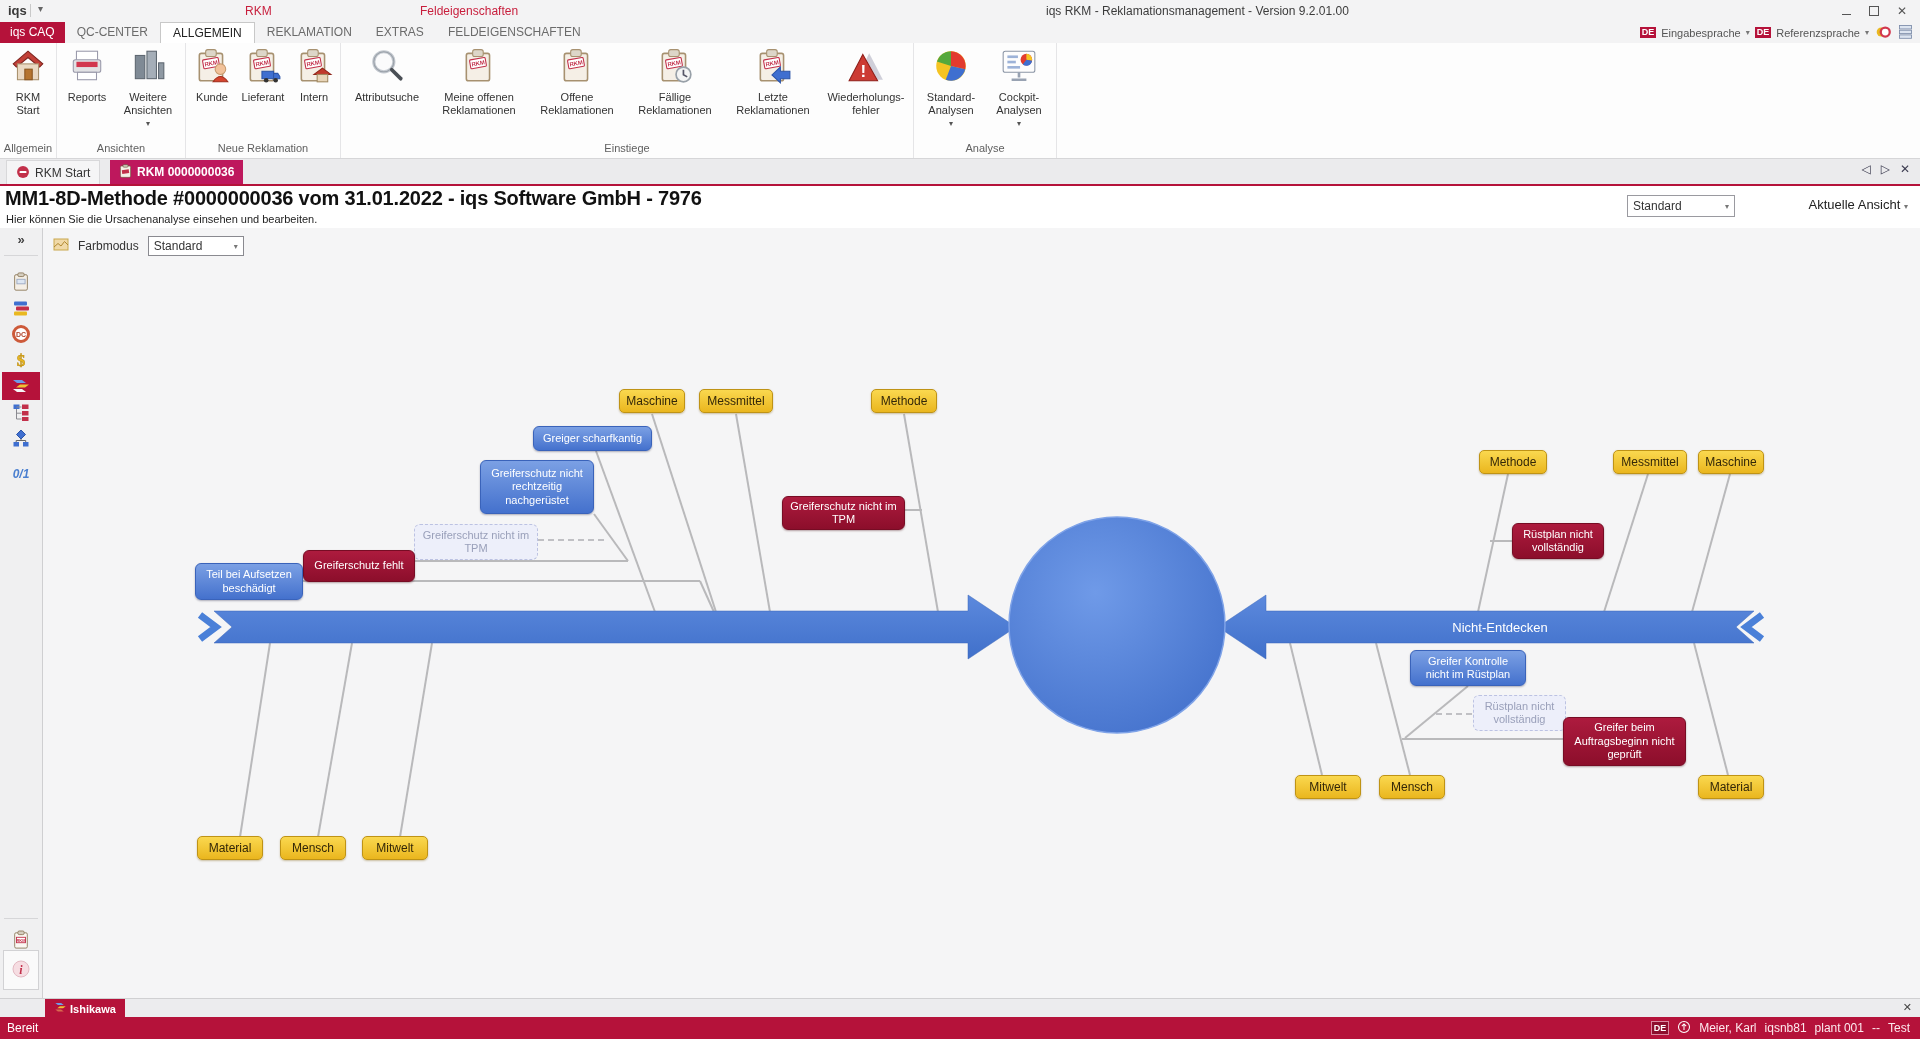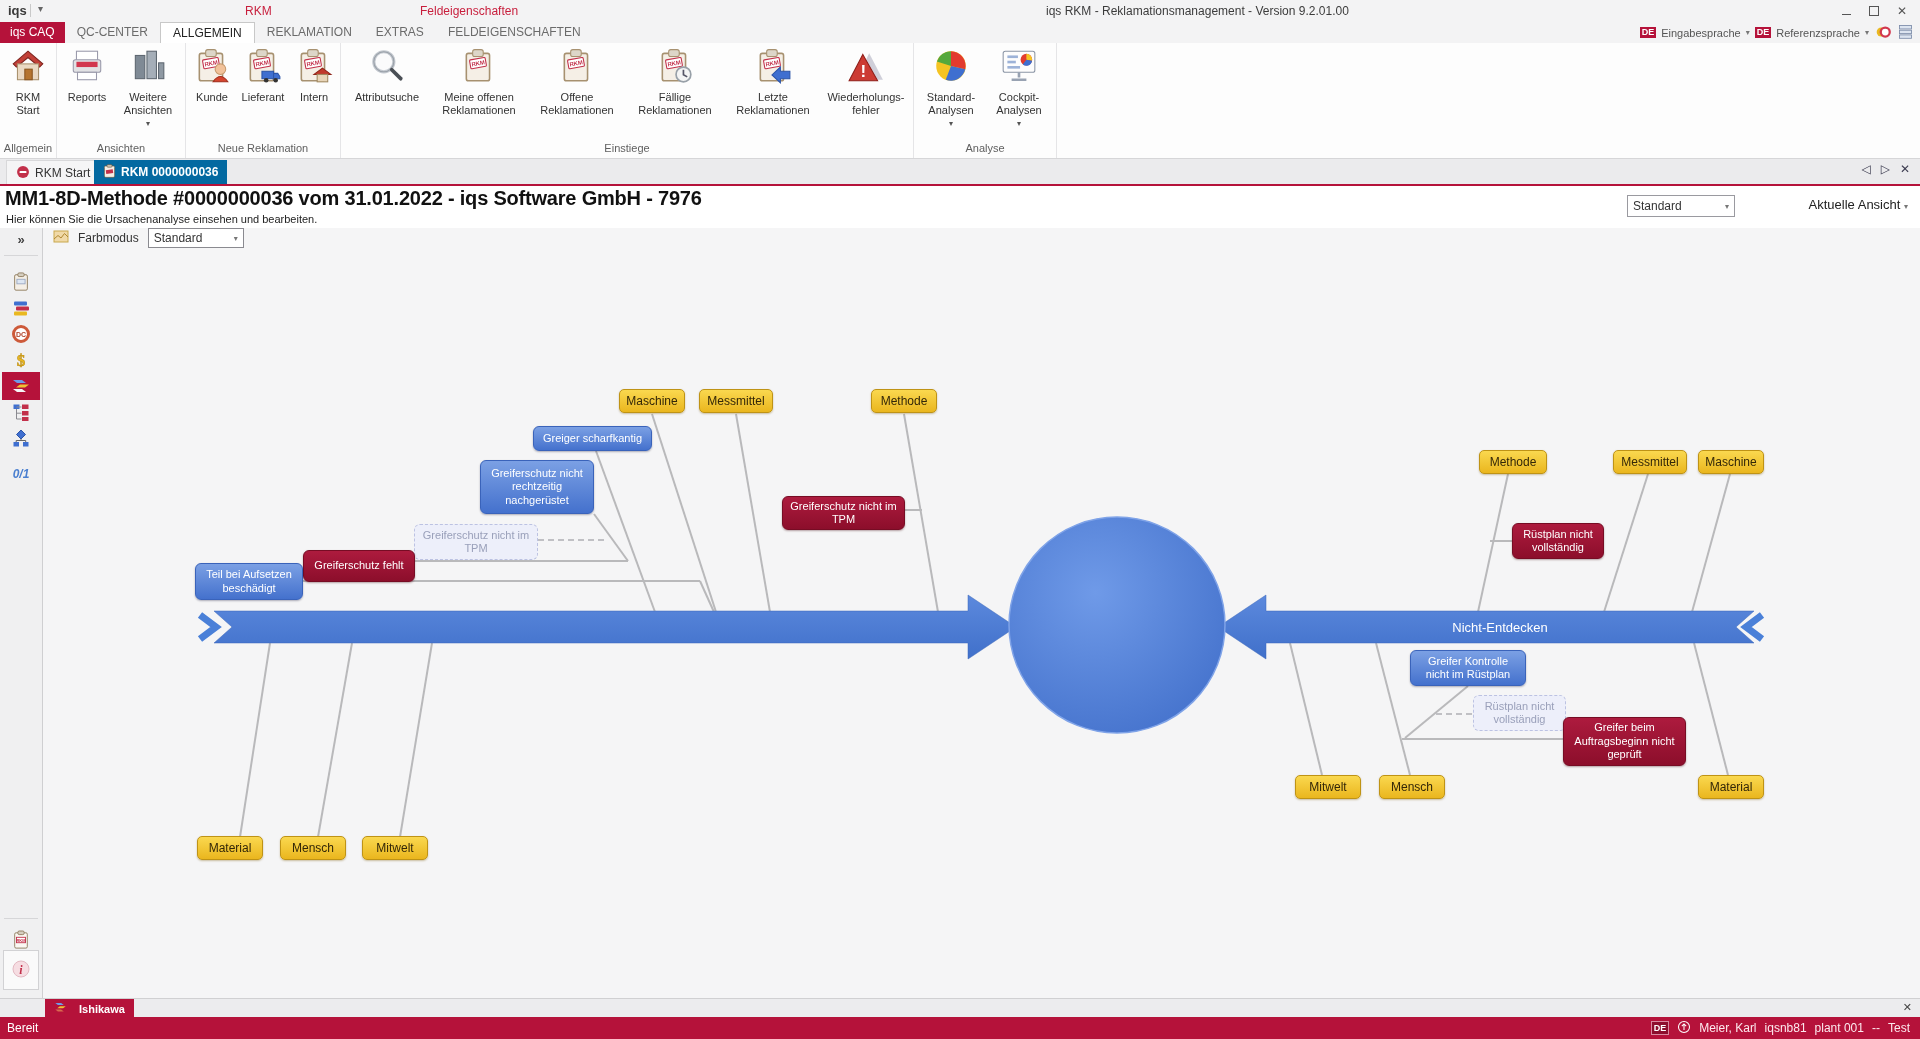--- a/index.html
+++ b/index.html
@@ -39,42 +39,42 @@
         font-size:11px;color:#333;padding:3px 2px 0;line-height:1.2}
   .rbtn svg{flex:none}
   .rlabel{margin-top:3px}
   .rdd{font-size:8px;color:#555;margin-top:1px}
   .rgroup-label{height:15px;text-align:center;font-size:11px;color:#5f5f5f;padding-bottom:1px}
 
   
   .doctabs{position:absolute;left:0;top:158px;width:1920px;height:28px;background:#ebebed;border-top:1px solid #d6d6d8}
   .dtab{position:absolute;top:1px;height:24px;display:flex;align-items:center;gap:5px;font-size:12px;padding:0 9px}
   .dtab.inactive{left:6px;color:#333;background:#f5f5f6;border:1px solid #d8d8da;border-bottom:none}
-  .dtab.active{left:94px;background:#0369a1;color:#fff;font-weight:bold}
+  .dtab.active{left:110px;background:#be185d;color:#fff;font-weight:bold}
   .redline{position:absolute;left:0;bottom:0;width:1920px;height:3px;background:#b5123a}
   .dnav{position:absolute;right:10px;top:3px;display:flex;gap:10px;color:#3c3c50;font-size:12px}
 
   
   .pagehead{position:absolute;left:0;top:186px;width:1920px;height:42px;background:#fff;border-bottom:1px solid #e3e3e5}
   .ptitle{position:absolute;left:5px;top:1px;font-size:20px;font-weight:600;color:#111;letter-spacing:-0.2px}
   .psub{position:absolute;left:6px;top:27px;font-size:11px;color:#222}
   .viewdrop{position:absolute;right:185px;top:9px;width:96px;height:20px;background:#fff;border:1px solid #9a9aa0;
             display:flex;align-items:center;justify-content:space-between;padding:0 5px;font-size:12px}
   .viewmenu{position:absolute;right:12px;top:11px;font-size:13px;color:#222}
 
   
   .content{position:absolute;left:0;top:228px;width:1920px;height:770px}
   .sidebar{position:absolute;left:0;top:0;width:42px;height:770px;background:#f0f0f1;border-right:1px solid #cfcfd1}
   .sbexp{position:absolute;left:0;top:4px;width:42px;text-align:center;font-size:13px;font-weight:bold;color:#444}
   .sbdiv{position:absolute;left:4px;width:34px;height:1px;background:#d6d6d8}
   .sbicon{position:absolute;left:9px;width:24px;height:24px;display:flex;align-items:center;justify-content:center}
   .sbsel{position:absolute;left:2px;top:144px;width:38px;height:28px;background:#b5123a}
   .sbbox{position:absolute;left:3px;top:722px;width:34px;height:38px;border:1px solid #d2d2d4;background:#fafafa}
   .canvas{position:absolute;left:43px;top:0;width:1877px;height:770px;background:#f5f5f6}
-  .fmrow{position:absolute;left:10px;top:0;display:flex;align-items:center;gap:9px;font-size:12px;color:#333}
+  .fmrow{position:absolute;left:10px;top:8px;display:flex;align-items:center;gap:9px;font-size:12px;color:#333}
   .select{background:#fff;border:1px solid #8a8a90;height:20px;width:96px;font-size:12px;
           display:flex;align-items:center;justify-content:space-between;padding:0 5px;box-sizing:border-box}
 
   
   .dlayer{position:absolute;left:0;top:0;width:1920px;height:770px;pointer-events:none}
   .dsvg{position:absolute;left:0;top:0;pointer-events:none}
   .node{position:absolute;box-sizing:border-box;display:flex;align-items:center;justify-content:center;
         text-align:center;border-radius:6px;font-size:11px;line-height:1.22;padding:2px 5px;pointer-events:auto}
   .cat{background:linear-gradient(#fad84f,#eab61e);border:1px solid #bf9315;color:#332708;font-size:12px;
        border-radius:5px;box-shadow:0 1px 2px rgba(120,90,0,.35)}
@@ -82,21 +82,21 @@
   .redbx{background:linear-gradient(#ad1b3e,#8c0e2b);border:1px solid #770c24;color:#fff;box-shadow:0 1px 2px rgba(60,0,10,.35)}
   .faint{background:#edeffa;border:1px dashed #bcc2e2;color:#9aa0ba}
   .blabel{position:absolute;color:#fff;font-size:13px;display:flex;align-items:center;justify-content:center;pointer-events:none}
   .problem{position:absolute;left:1007px;top:352px;width:220px;height:90px;color:#fff;font-weight:bold;font-size:13.5px;
            display:flex;align-items:center;justify-content:center;text-align:center;
            text-shadow:0 1px 2px rgba(0,0,50,.45);pointer-events:none;line-height:1.3}
 
   
   .bottomtabs{position:absolute;left:0;top:998px;width:1920px;height:19px;background:#ececee;border-top:1px solid #d0d0d2}
   .btab{position:absolute;left:45px;top:0;height:19px;background:#b5123a;color:#fff;font-weight:bold;font-size:11px;
-        display:flex;align-items:center;gap:12px;padding:0 9px}
+        display:flex;align-items:center;gap:3px;padding:0 9px}
   .bclose{position:absolute;right:8px;top:2px;color:#444;font-size:11px}
   .statusbar{position:absolute;left:0;top:1017px;width:1920px;height:22px;background:#b5123a;color:#fff;font-size:12px}
   .stleft{position:absolute;left:7px;top:4px}
   .stright{position:absolute;right:10px;top:0;height:22px;display:flex;align-items:center;gap:8px;color:#fde9ee}
   .debadge2{background:#8d0e2d;border:1px solid #d98aa0;color:#fff;font-size:9px;font-weight:bold;padding:0 2px;line-height:12px}
 </style>
 </head>
 <body>
 
 <svg style="position:absolute;width:0;height:0;overflow:hidden" aria-hidden="true">

